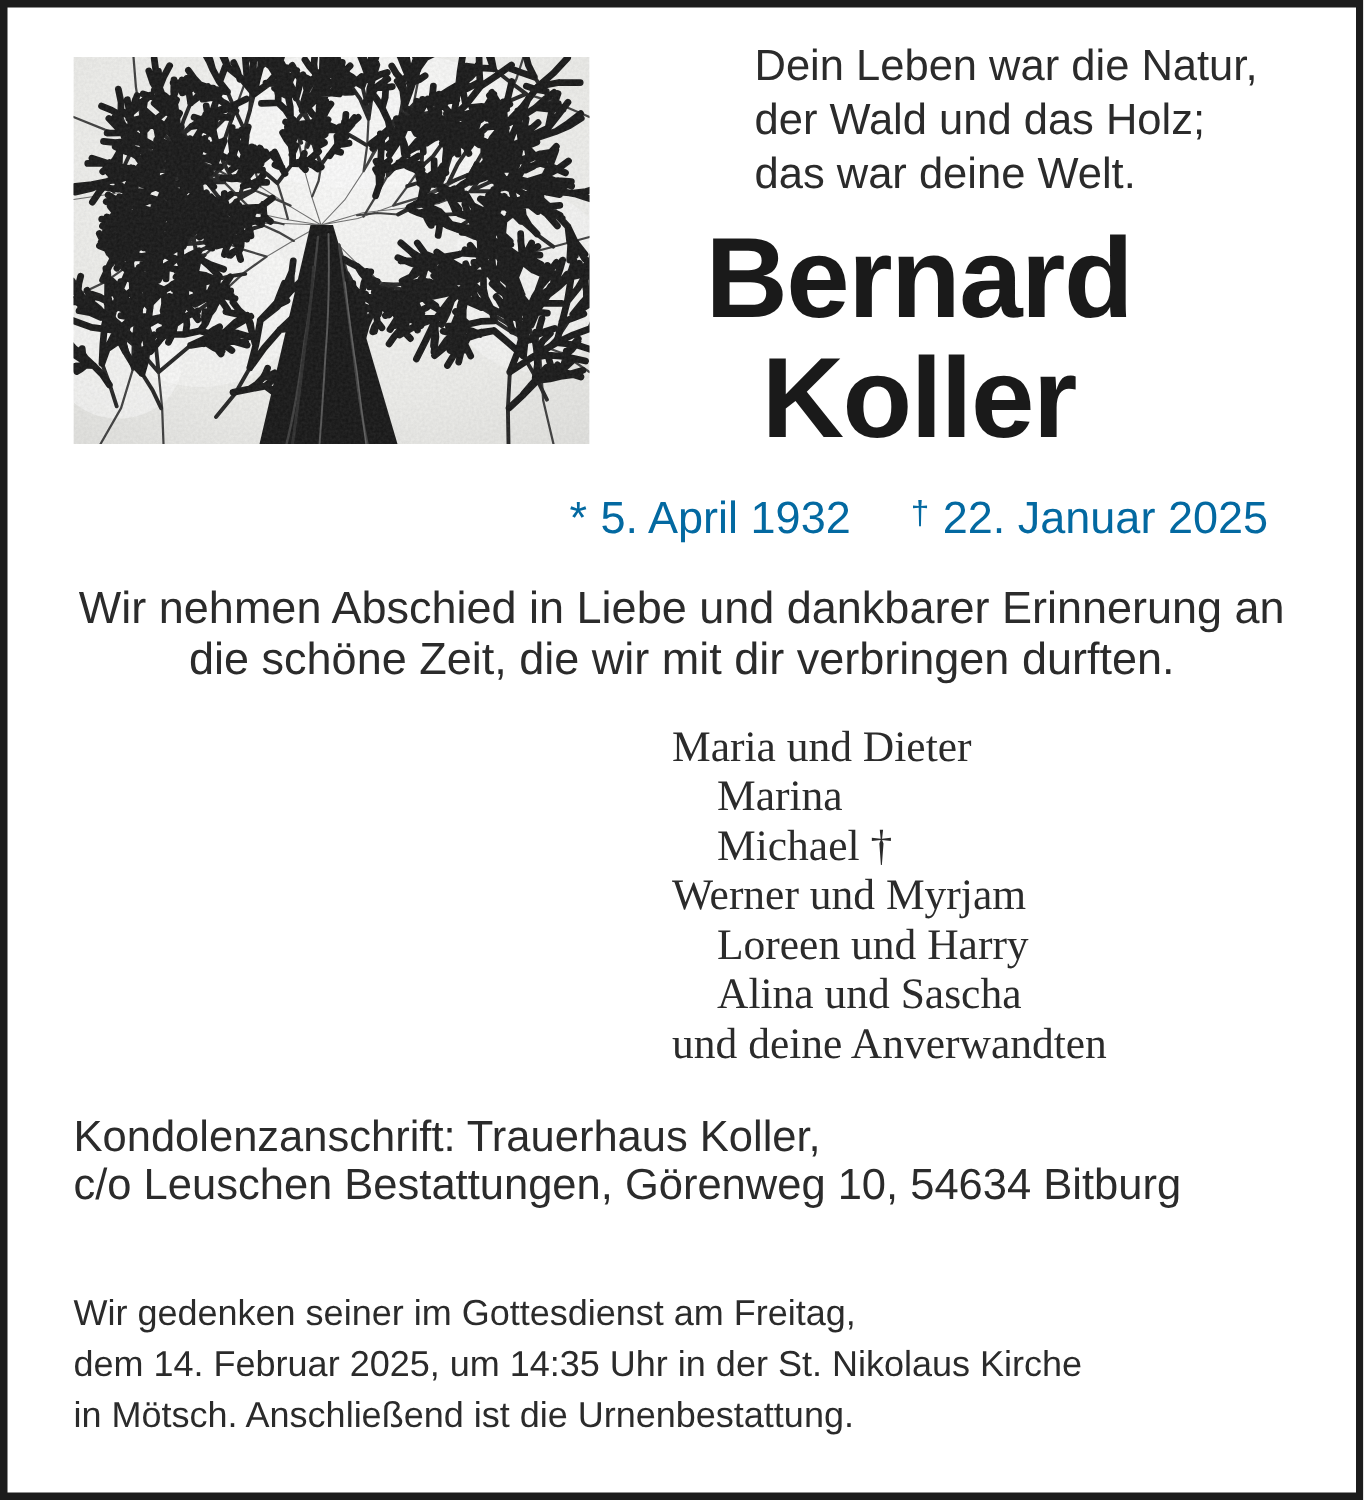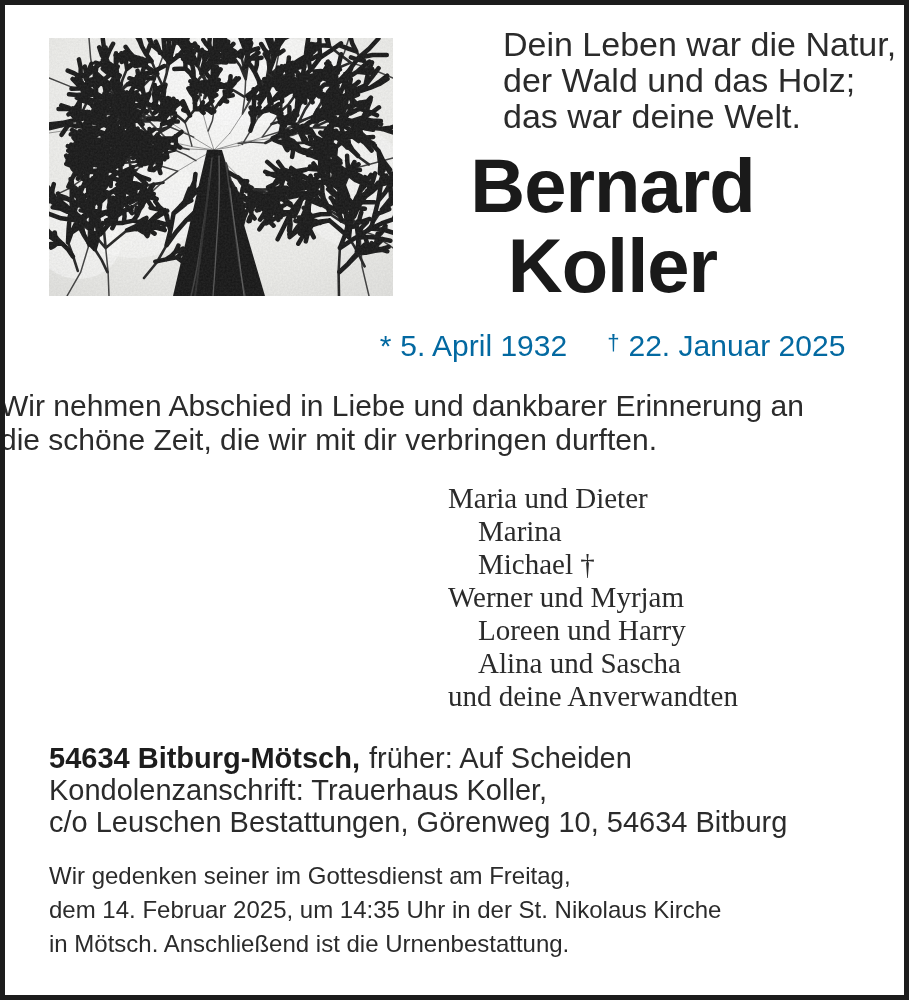--- a/index.html
+++ b/index.html
@@ -2,30 +2,30 @@
 <html><head>
 <meta charset="utf-8">
 <style>
   html,body{margin:0;padding:0;background:#ffffff;}
   .page{
     position:relative;width:909px;height:1000px;background:#ffffff;
     font-family:"Liberation Sans",sans-serif;color:#262626;overflow:hidden;
   }
   .frame{position:absolute;inset:0;border:5px solid #1c1c1c;pointer-events:none;}
   .photo{position:absolute;left:49px;top:38px;width:344px;height:258px;display:block;}
-  .epigraph{position:absolute;left:503px;top:26px;font-size:34px;line-height:36px;color:#2b2b2b;}
+  .epigraph{position:absolute;left:503px;top:26px;font-size:29px;line-height:36px;color:#2b2b2b;}
   .namecol{
     position:absolute;left:365px;top:146px;width:495px;text-align:center;
     font-weight:bold;font-size:76px;line-height:80px;letter-spacing:-1px;color:#1a1a1a;
   }
   .dates{position:absolute;left:365px;top:329px;width:495px;text-align:center;font-size:30px;color:#0369a1;white-space:nowrap;}
   .dates .death-group{margin-left:40px;}
   .dates .sym{margin-right:9px;}
   .dagger{font-size:0.74em;vertical-align:0.28em;}
-  .farewell{position:absolute;left:0;top:389px;width:100%;text-align:left;font-size:30px;line-height:34px;color:#2b2b2b;}
+  .farewell{position:absolute;left:0;top:389px;width:100%;text-align:center;font-size:30px;line-height:34px;color:#2b2b2b;}
   .mourners{position:absolute;left:448px;top:482px;font-size:29px;line-height:33px;color:#2b2b2b;font-family:Liberation Serif, serif;}
   .mourners .ind{padding-left:30px;}
   .address{position:absolute;left:49px;top:742px;font-size:29px;line-height:32px;color:#2b2b2b;}
   .address .locality{font-weight:bold;color:#1d1d1d;}
   .address .former{margin-left:9px;}
   .service{position:absolute;left:49px;top:859px;font-size:24px;line-height:34px;color:#2b2b2b;}
 </style>
 </head>
 <body>
 
@@ -89,21 +89,20 @@
     <div>Maria und Dieter</div>
     <div class="ind">Marina</div>
     <div class="ind">Michael †</div>
     <div>Werner und Myrjam</div>
     <div class="ind">Loreen und Harry</div>
     <div class="ind">Alina und Sascha</div>
     <div>und deine Anverwandten</div>
   </div>
 
   <div class="address">
-    <div><span class="locality">54634 Bitburg-Mötsch,</span><span class="former">früher: Auf Scheiden</span></div>
     <div>Kondolenzanschrift: Trauerhaus Koller,</div>
     <div>c/o Leuschen Bestattungen, Görenweg 10, 54634 Bitburg</div>
   </div>
 
   <div class="service">
     <div>Wir gedenken seiner im Gottesdienst am Freitag,</div>
     <div>dem 14. Februar 2025, um 14:35 Uhr in der St. Nikolaus Kirche</div>
     <div>in Mötsch. Anschließend ist die Urnenbestattung.</div>
   </div>
 

